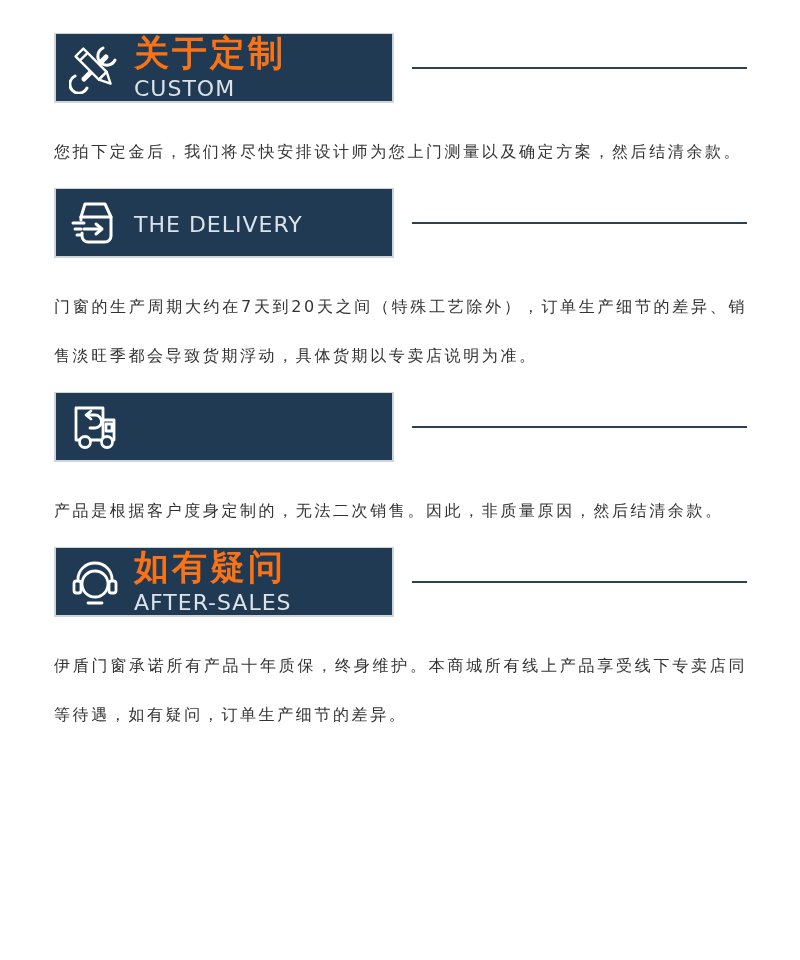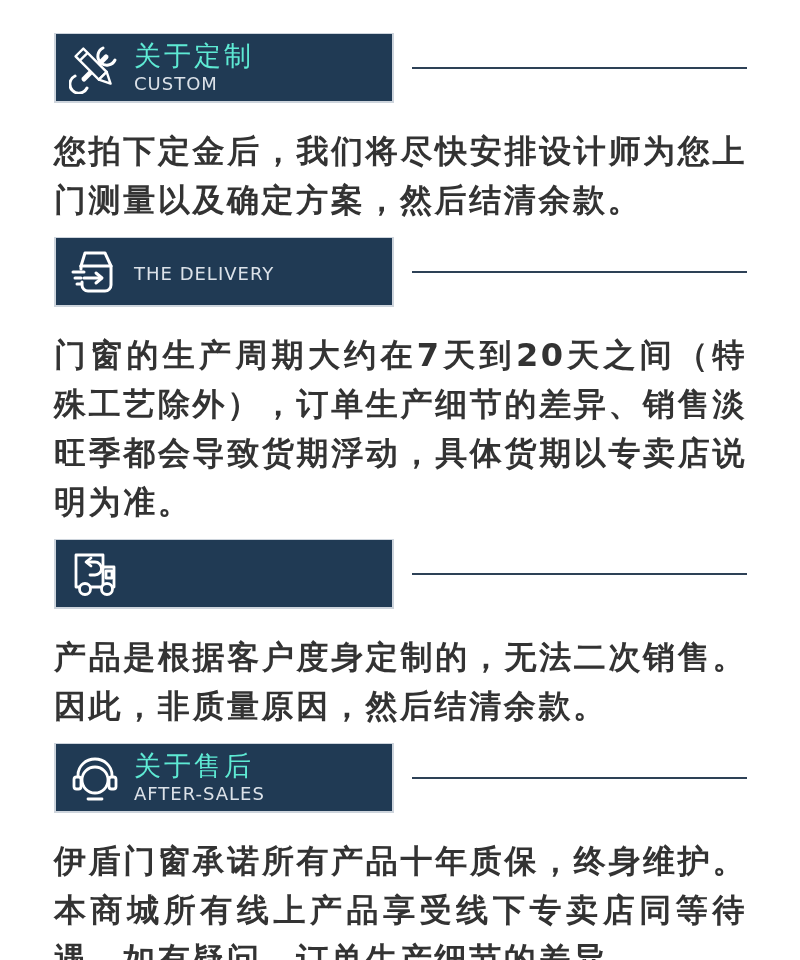--- a/index.html
+++ b/index.html
@@ -25,48 +25,47 @@
     background: #203a54;
     border: 2px solid #cdd4dc;
     border-top-width: 1px;
     display: flex;
     align-items: center;
     padding-left: 13px;
   }
   .banner svg { display: block; flex-shrink: 0; }
   .titles { margin-left: 13px; }
   .title-cn {
-    color: #5eead4;
-    font-size: 27px;
-    font-weight: normal;
+    color: #f97316;
+    font-size: 35px;
+    font-weight: bold;
     letter-spacing: 3px;
     line-height: 1.1;
     white-space: nowrap;
   }
   .title-en {
     color: #dce2e9;
-    font-size: 18px;
+    font-size: 22px;
     letter-spacing: 1px;
     margin-top: 3px;
     white-space: nowrap;
   }
   .header-line {
     flex: 1;
     height: 2px;
     background: #2d4156;
     margin-left: 18px;
   }
   .body-text {
     margin: 24px 0 12px 0;
-    font-size: 32px;
+    font-size: 16px;
     line-height: 49px;
     letter-spacing: 2.6px;
     color: #333333;
     text-align: justify;
-    font-weight: bold;
   }
 </style>
 </head>
 <body>
 
 <div class="page">
 
   <section class="info-section">
     <div class="section-header">
       <div class="banner">
@@ -150,21 +149,21 @@
             <g fill="none" stroke="#ffffff" stroke-width="2.8" stroke-linecap="round" stroke-linejoin="round">
               <circle cx="26" cy="28" r="13"></circle>
               <path d="M9 27 v-4 a17 16 0 0 1 34 0 v4"></path>
               <rect x="5" y="25" width="7" height="12" rx="2.5" fill="#203a54"></rect>
               <rect x="40" y="25" width="7" height="12" rx="2.5" fill="#203a54"></rect>
               <line x1="19" y1="47" x2="33" y2="47"></line>
             </g>
           </svg>
         </span>
         <div class="titles">
-          <div class="title-cn">关于售后</div>
+          <div class="title-cn">如有疑问</div>
           <div class="title-en">AFTER-SALES</div>
         </div>
       </div>
       <div class="header-line"></div>
     </div>
     <p class="body-text">伊盾门窗承诺所有产品十年质保，终身维护。本商城所有线上产品享受线下专卖店同等待遇，如有疑问，订单生产细节的差异。</p>
   </section>
 
 </div>
 

